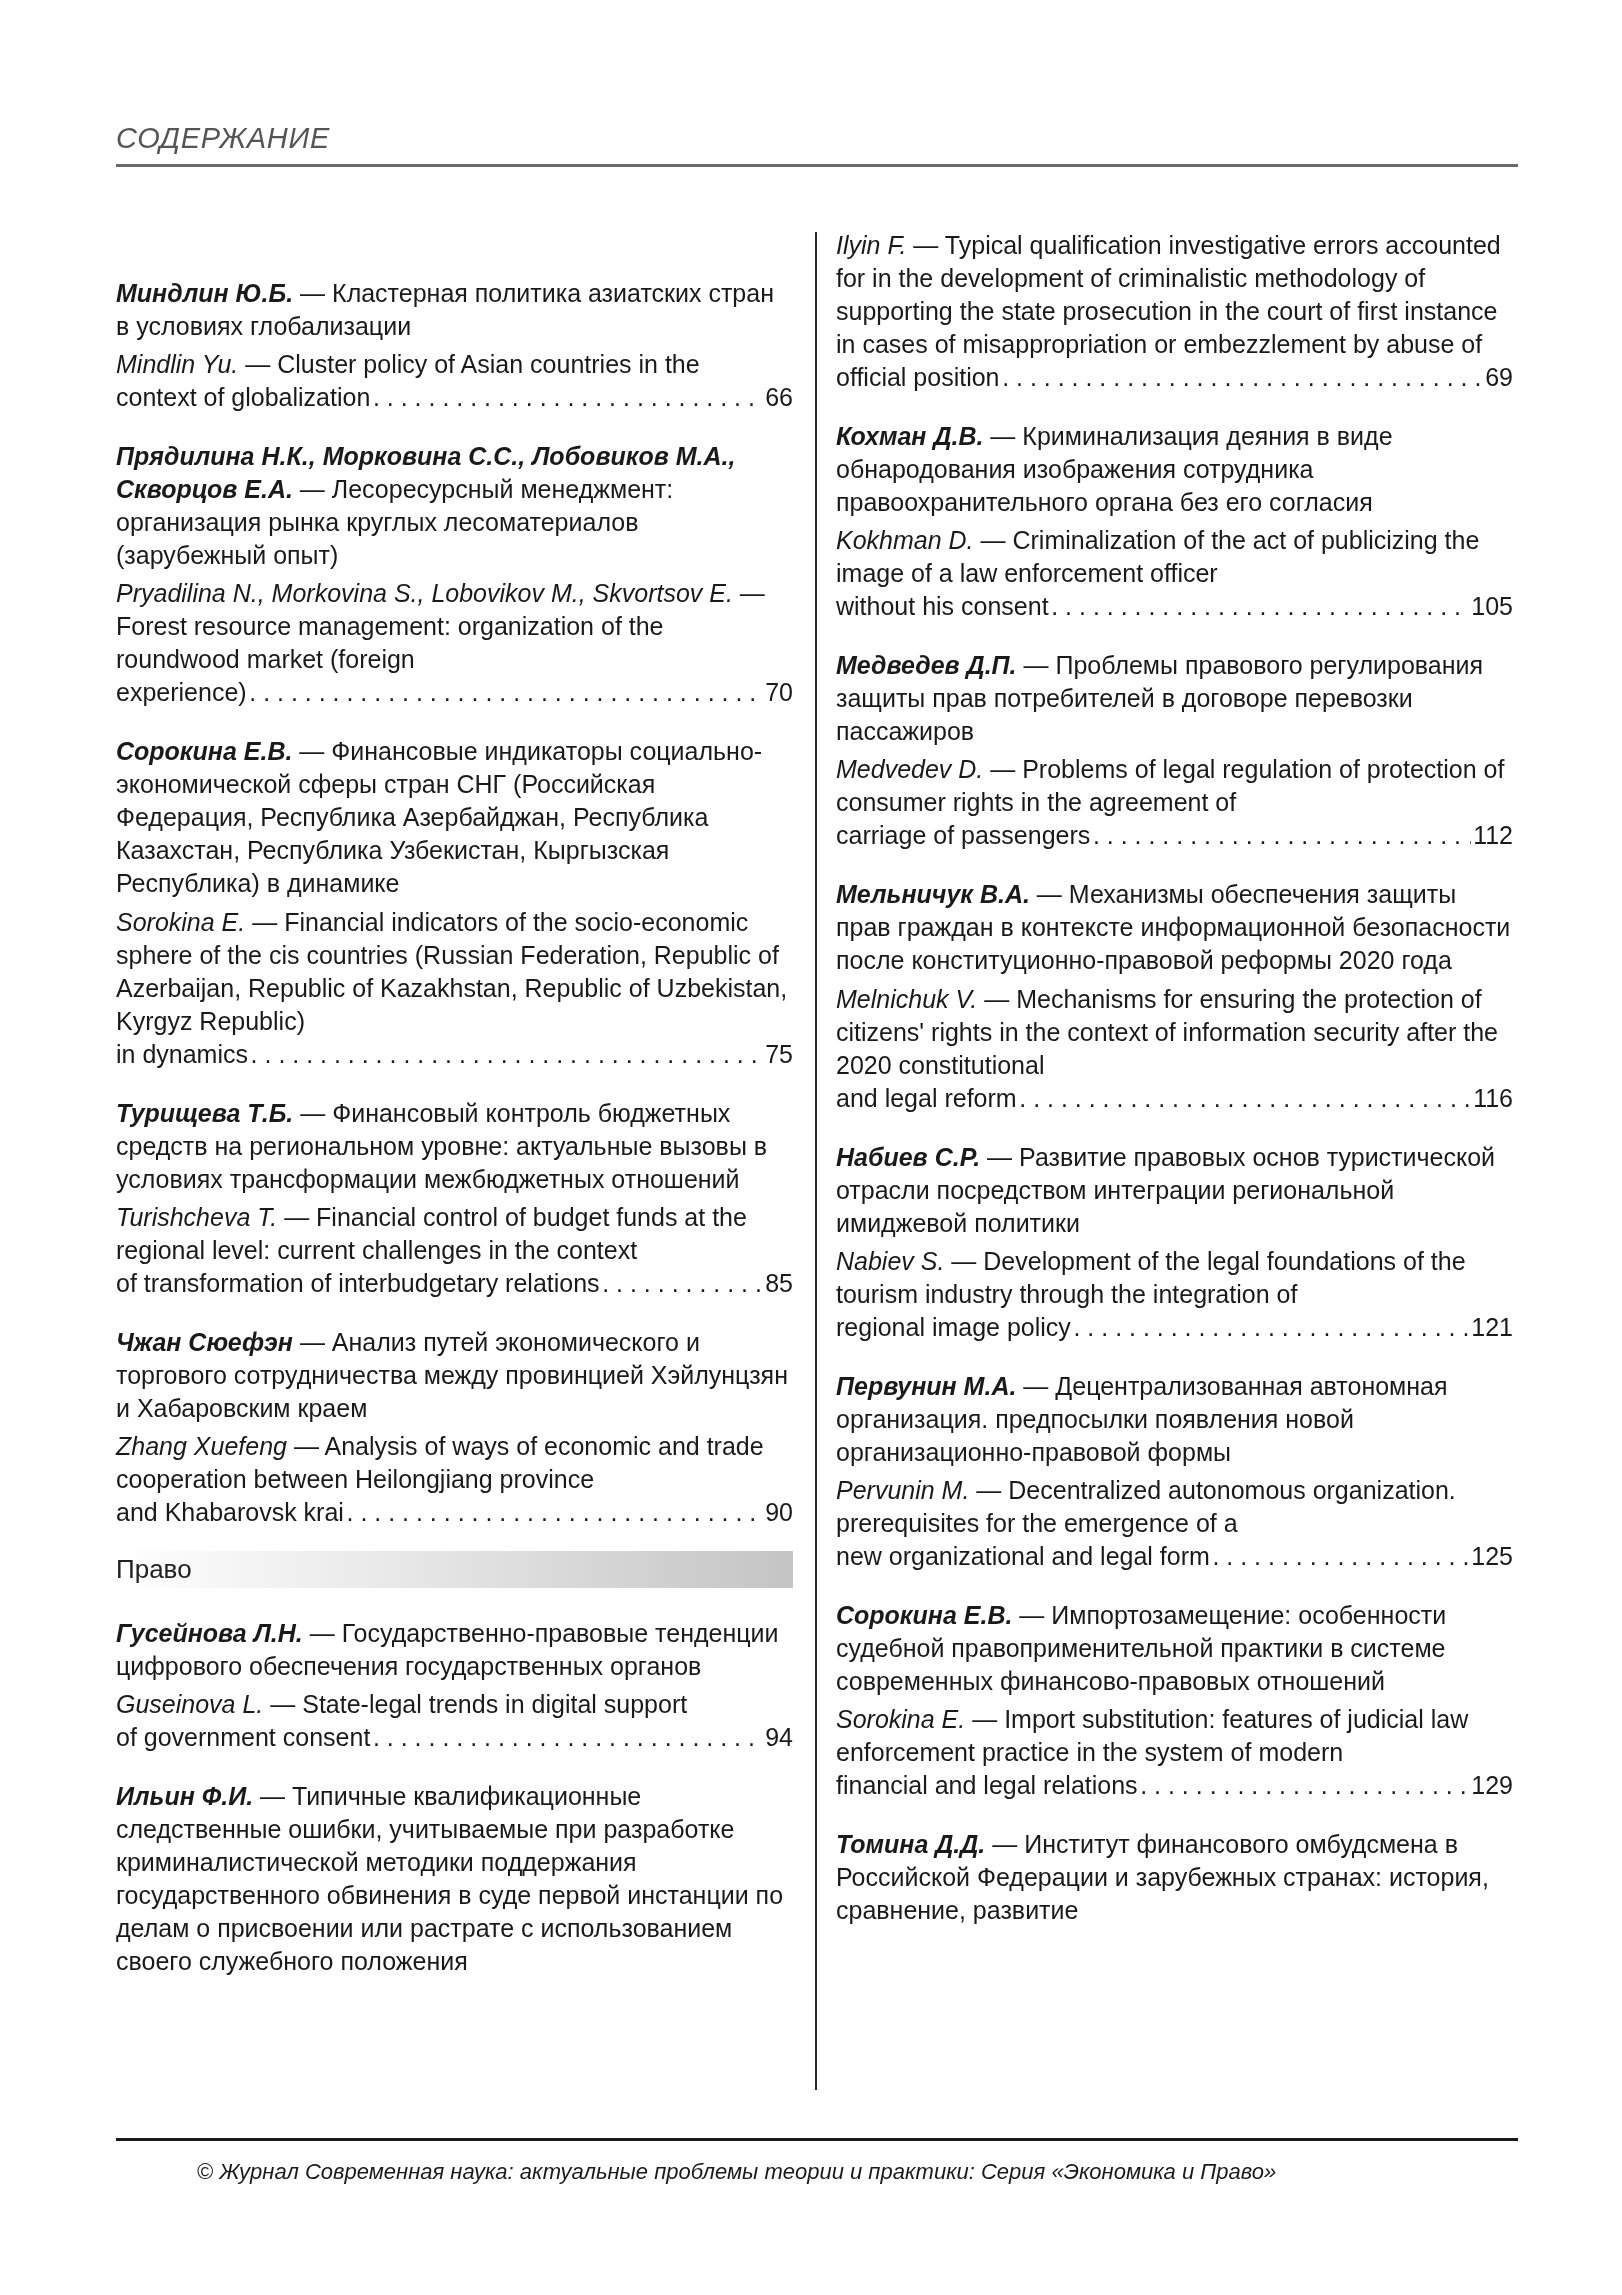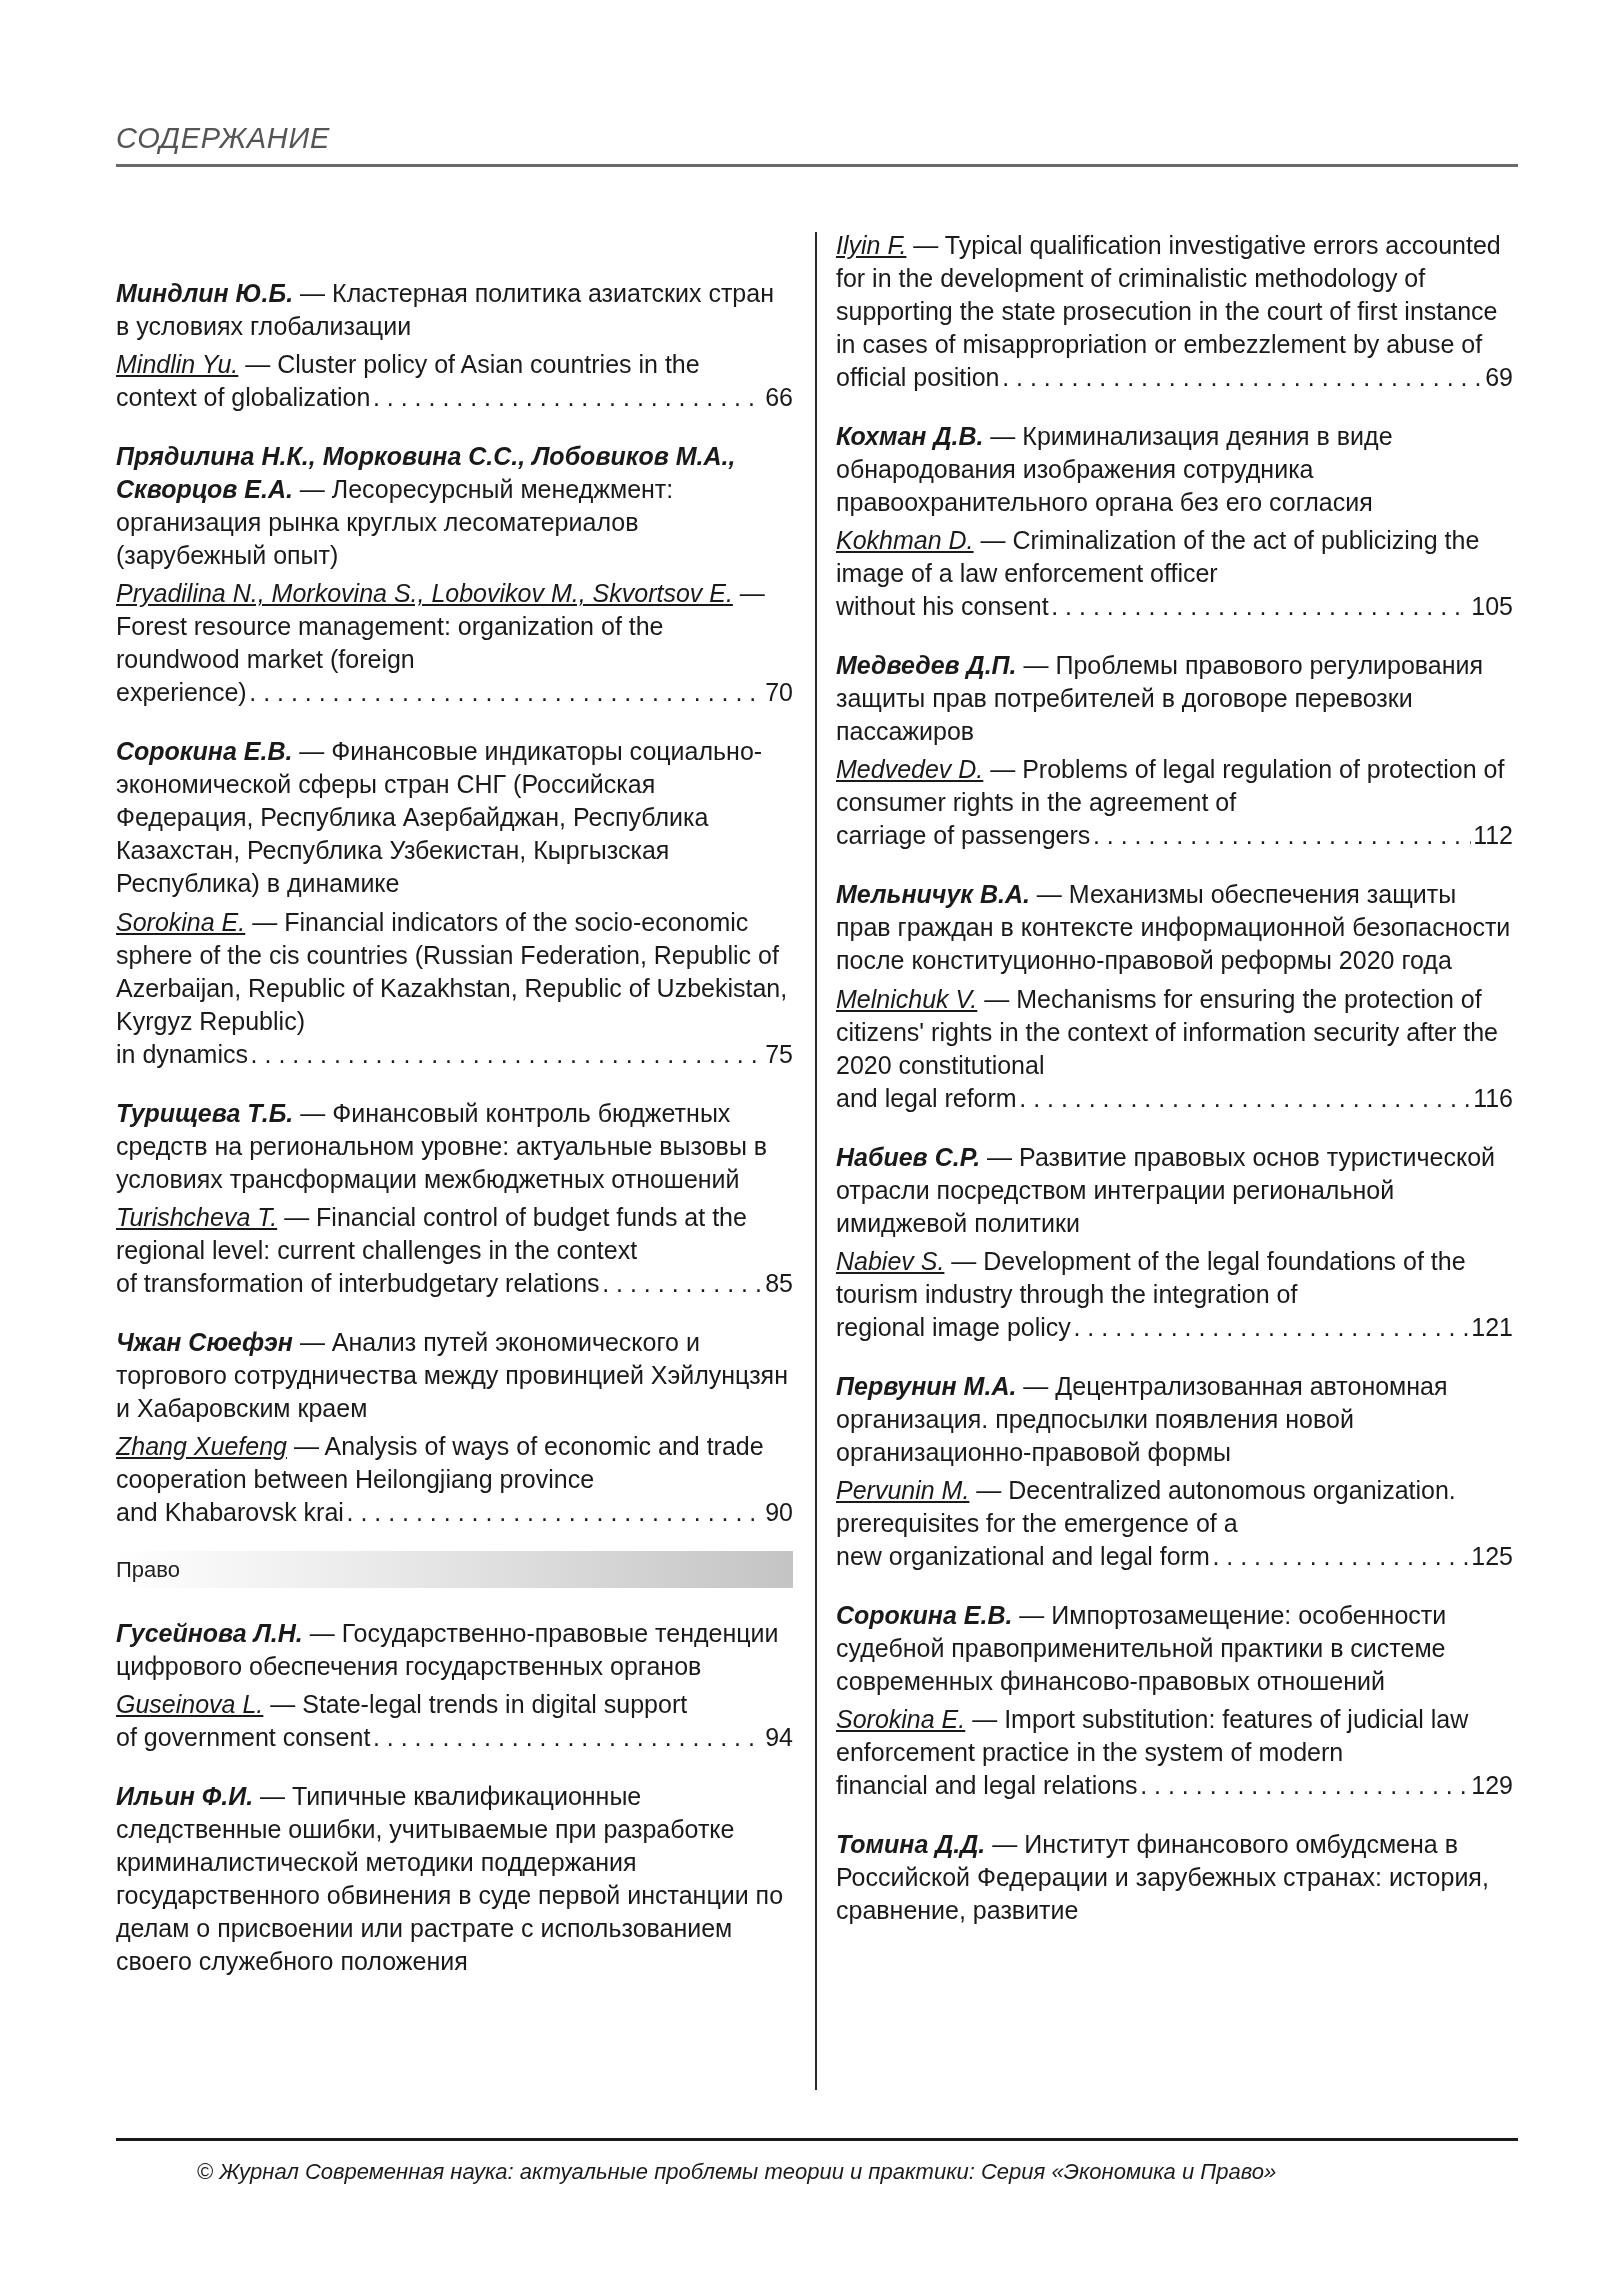--- a/index.html
+++ b/index.html
@@ -9,29 +9,29 @@
          font-style: italic; font-weight: normal; color: #555555; letter-spacing: 0.7px;
          font-family: "Liberation Sans", sans-serif; }
   .header-rule { position: absolute; left: 116px; top: 164px; width: 1402px; height: 3.3px; background: #6a6a6a; }
   .col-divider { position: absolute; left: 815px; top: 232px; width: 2px; height: 1858px; background: #2a2a2a; }
   .col { position: absolute; top: 229px; width: 677px; }
   .col.left { left: 116px; margin-top: 48px; }
   .col.right { left: 836px; }
   .entry { margin-bottom: 26px; font-size: 25px; line-height: 33px; }
   .ru { margin-bottom: 5.2px; }
   .author-ru { font-weight: bold; font-style: italic; }
-  .author-en { font-style: italic; text-decoration: underline; }
+  .author-en { font-style: italic; }
   .lead { display: flex; align-items: baseline; }
   .lead .txt { white-space: nowrap; }
   .lead .dots { flex: 1; overflow: hidden; white-space: nowrap; margin: 0 2.6px; letter-spacing: 3.9px; }
   .lead .dots::before { content: ". . . . . . . . . . . . . . . . . . . . . . . . . . . . . . . . . . . . . . . . . . . . . . . . . . . . . . . . . . . . . . . . . . . . . . . . . . . . . . . . . . . . . . . . . . . . . . . . . . . ."; letter-spacing: 0; }
   .lead .pg { white-space: nowrap; }
   .section-bar { height: 37px; margin: -3.9px 0 29px 0;
          background: linear-gradient(to right, #ffffff 0%, #e6e6e6 45%, #c4c4c4 100%);
-         font-size: 22px; line-height: 37px; color: #222; font-weight: normal; }
+         font-size: 26px; line-height: 37px; color: #222; font-weight: normal; }
   .footer-rule { position: absolute; left: 116px; top: 2138px; width: 1402px; height: 2.6px; background: #1a1a1a; }
   .footer-text { position: absolute; left: 0; width: 1473px; top: 2159px; text-align: center;
          font-size: 22px; font-style: italic; color: #1a1a1a; }
 </style>
 </head>
 <body>
 
 <div class="header-title">СОДЕРЖАНИЕ</div>
 <div class="header-rule"></div>
 <div class="col-divider"></div>

